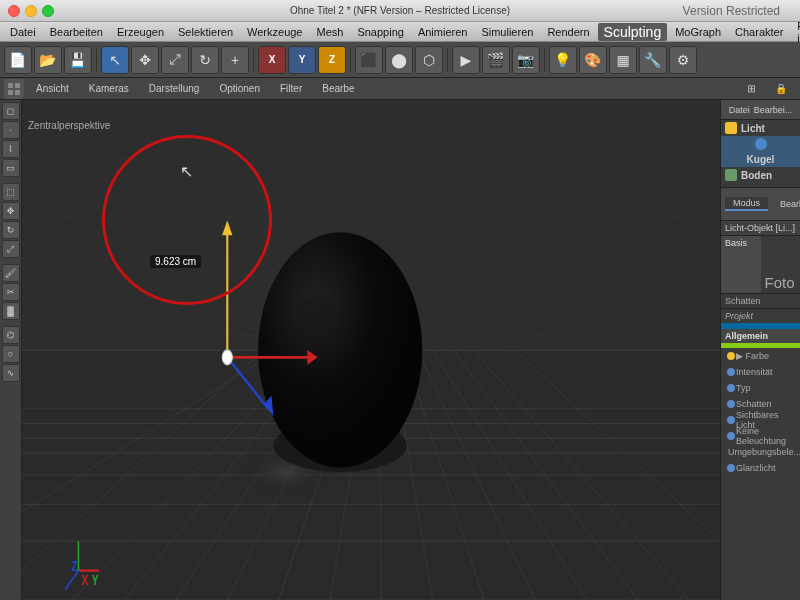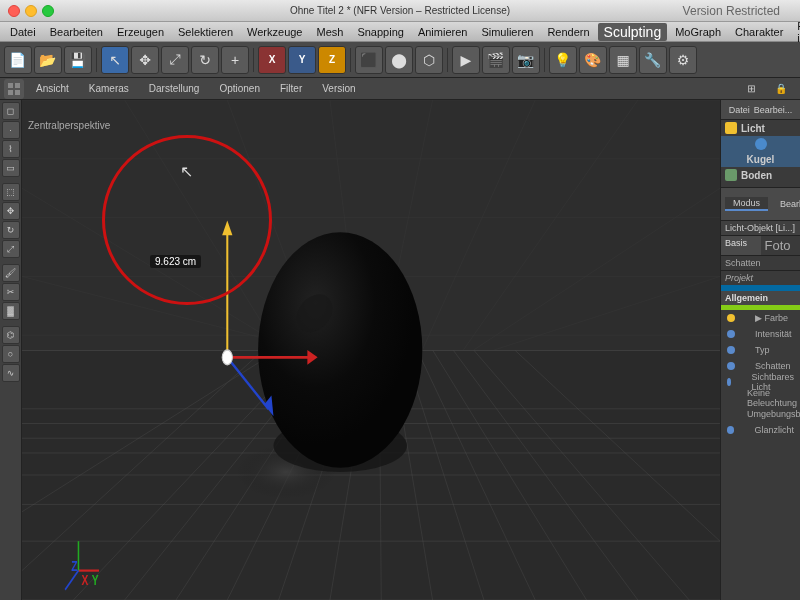--- a/index.html
+++ b/index.html
@@ -164,21 +164,21 @@
       font-weight: bold;
     }
     .obj-icon { width: 12px; height: 12px; border-radius: 2px; }
     .obj-icon-light { background: #f0c030; }
     .obj-icon-sphere { background: #4a8acc; border-radius: 50%; }
     .obj-icon-plane { background: #6a9a6a; }
     .props-row {
       display: flex;
       align-items: center;
       padding: 1px 6px;
-      gap: 20px;
+      gap: 1px;
       height: 16px;
     }
     .props-label {
       font-size: 9px;
       color: #aaa;
       flex: 1;
     }
     .props-dot {
       width: 8px; height: 8px;
       border-radius: 50%;
@@ -298,21 +298,21 @@
         <rect x="8" y="1" width="5" height="5" fill="#888"></rect>
         <rect x="1" y="8" width="5" height="5" fill="#888"></rect>
         <rect x="8" y="8" width="5" height="5" fill="#888"></rect>
       </svg>
   </div>
   <div class="vp-btn">Ansicht</div>
   <div class="vp-btn">Kameras</div>
   <div class="vp-btn">Darstellung</div>
   <div class="vp-btn">Optionen</div>
   <div class="vp-btn">Filter</div>
-  <div class="vp-btn">Version</div>
+  <div class="vp-btn">Bearbe</div>
   <div style="flex:1"></div>
   <div class="vp-btn">⊞</div>
   <div class="vp-btn">🔒</div>
 </div>
 
 <div id="main-area">
 
   <div id="left-panel">
     <div class="left-tool">◻</div>
     <div class="left-tool">·</div>
@@ -466,21 +466,21 @@
 
     <div style="flex:1; overflow:hidden; border-top:1px solid #222; margin-top:4px;">
       <div style="height:18px; background:#4a4a4a; display:flex; align-items:center; padding:16px 4px; gap:4px; border-bottom:1px solid #222;">
         <span class="props-tab active" style="font-size:9px;">Modus</span>
         <span class="props-tab" style="font-size:9px;">Bearbe...</span>
       </div>
       <div style="font-size:9px; color:#ccc; padding:2px 4px; background:#404040; border-bottom:1px solid #222;">Licht-Objekt [Li...]</div>
 
       <div style="display:flex; border-bottom:1px solid #222;">
         <div style="flex:1; padding:2px 4px; font-size:9px; color:#ddd; background:#4a4a4a; cursor:pointer;">Basis</div>
-        <div style="flex:1; padding:2px 4px; font-size:13px; color:#aaa; background:#3a3a3a; cursor:pointer;">Foto</div>
+        <div style="flex:1; padding:2px 4px; font-size:15px; color:#aaa; background:#3a3a3a; cursor:pointer;margin-top:36px;">Foto</div>
       </div>
       <div style="padding:2px 4px; font-size:9px; color:#aaa; background:#3a3a3a; border-bottom:1px solid #222; cursor:pointer;">Schatten</div>
       <div style="padding:2px 4px; font-size:9px; color:#aaa; background:#3a3a3a; border-bottom:6px solid #0369a1; cursor:pointer;font-style:italic;">Projekt</div>
 
       <div style="padding:2px 4px; font-size:9px; color:#ddd; font-weight:bold; background:#464646; border-bottom:5px solid #84cc16;">Allgemein</div>
 
       <div class="props-row">
         <div class="props-dot"></div>
         <span class="props-label">▶ Farbe</span>
       </div>

